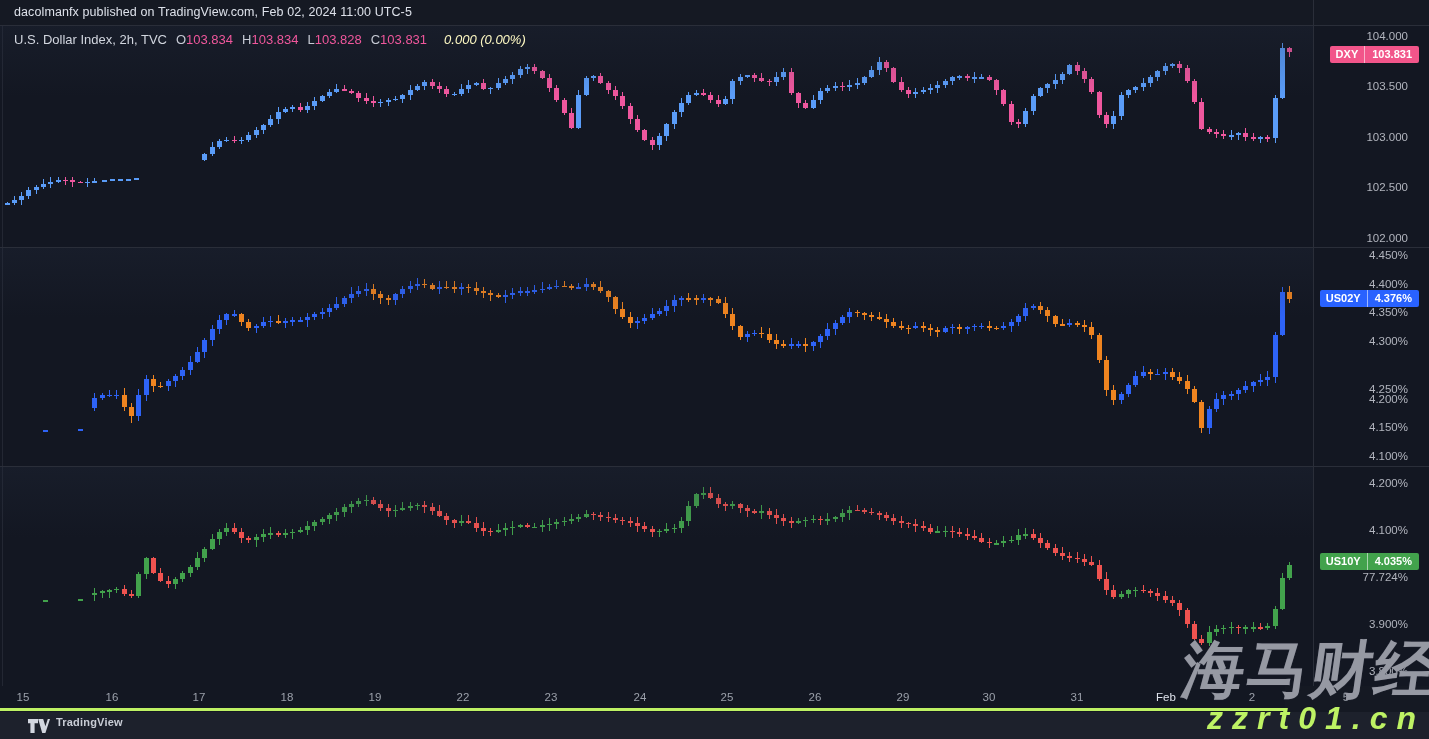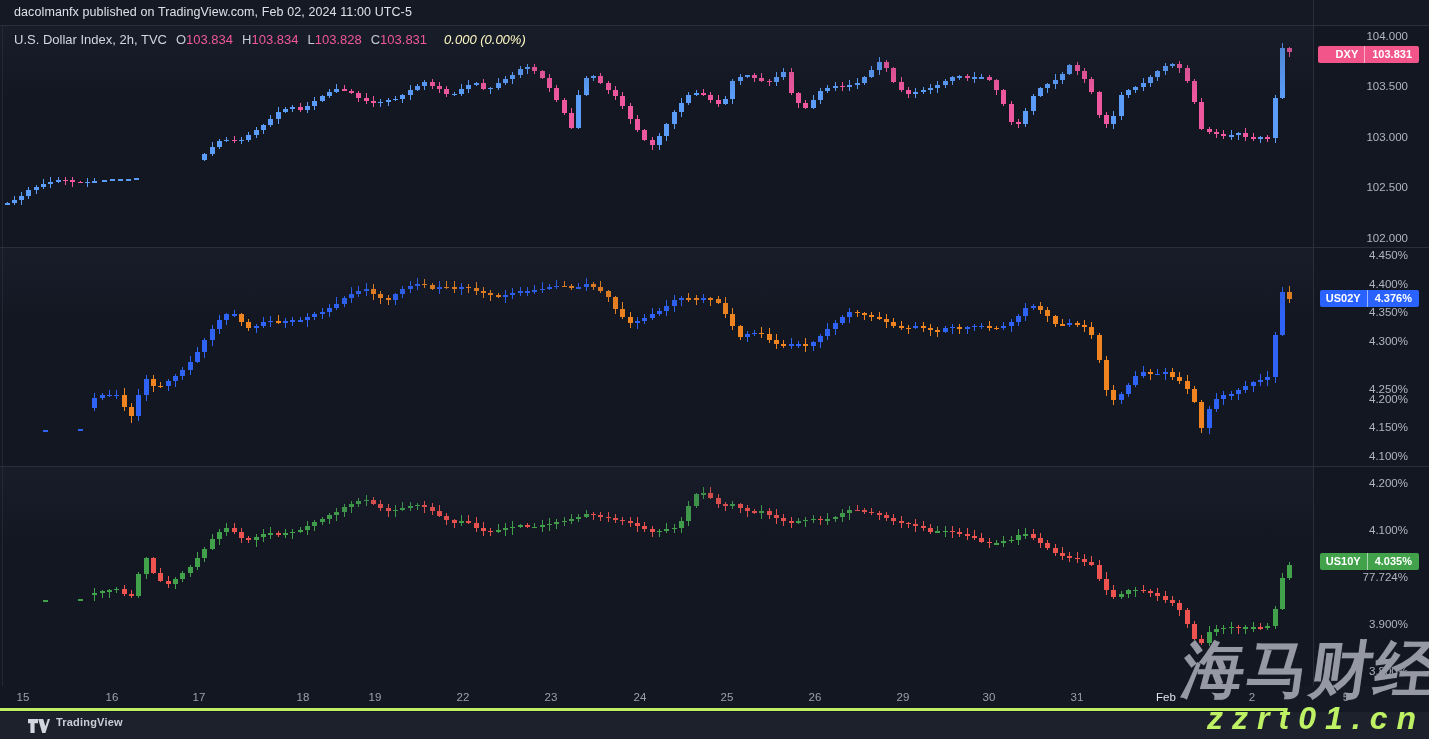--- a/index.html
+++ b/index.html
@@ -1071,39 +1071,39 @@
     <div class="tick abs" style="top: 392.5px;">4.200%</div>
     <div class="tick abs" style="top: 421.2px;">4.150%</div>
     <div class="tick abs" style="top: 449.9px;">4.100%</div>
     <div class="tick abs" style="top: 477.3px;">4.200%</div>
     <div class="tick abs" style="top: 524.3px;">4.100%</div>
     <div class="tick abs" style="top: 571.3px;">77.724%</div>
     <div class="tick abs" style="top: 618.3px;">3.900%</div>
     <div class="tick abs" style="top: 665.3px;">3.800%</div>
   </div>
 <div id="badges">
-    <div class="badge" style="background: rgb(242, 85, 138); top: 45.5436px; padding-left: 12px;">
+    <div class="badge" style="background: rgb(242, 85, 138); top: 45.5436px;">
       <span class="sym">DXY</span>
       <span class="val">103.831</span>
     </div>
     <div class="badge" style="background: rgb(41, 98, 255); top: 289.976px;">
       <span class="sym">US02Y</span>
       <span class="val">4.376%</span>
     </div>
     <div class="badge" style="background: rgb(66, 162, 76); top: 553.35px;">
       <span class="sym">US10Y</span>
       <span class="val">4.035%</span>
     </div>
   </div>
 
 <div id="time-axis" class="abs">
     <div class="tlabel" style="left: 23px;">15</div>
     <div class="tlabel" style="left: 112px;">16</div>
     <div class="tlabel" style="left: 199px;">17</div>
-    <div class="tlabel" style="left: 303px;">18</div>
+    <div class="tlabel" style="left: 287px;">18</div>
     <div class="tlabel" style="left: 375px;">19</div>
     <div class="tlabel" style="left: 463px;">22</div>
     <div class="tlabel" style="left: 551px;">23</div>
     <div class="tlabel" style="left: 640px;">24</div>
     <div class="tlabel" style="left: 727px;">25</div>
     <div class="tlabel" style="left: 815px;">26</div>
     <div class="tlabel" style="left: 903px;">29</div>
     <div class="tlabel" style="left: 989px;">30</div>
     <div class="tlabel" style="left: 1077px;">31</div>
     <div class="tlabel month" style="left: 1166px;">Feb</div>

